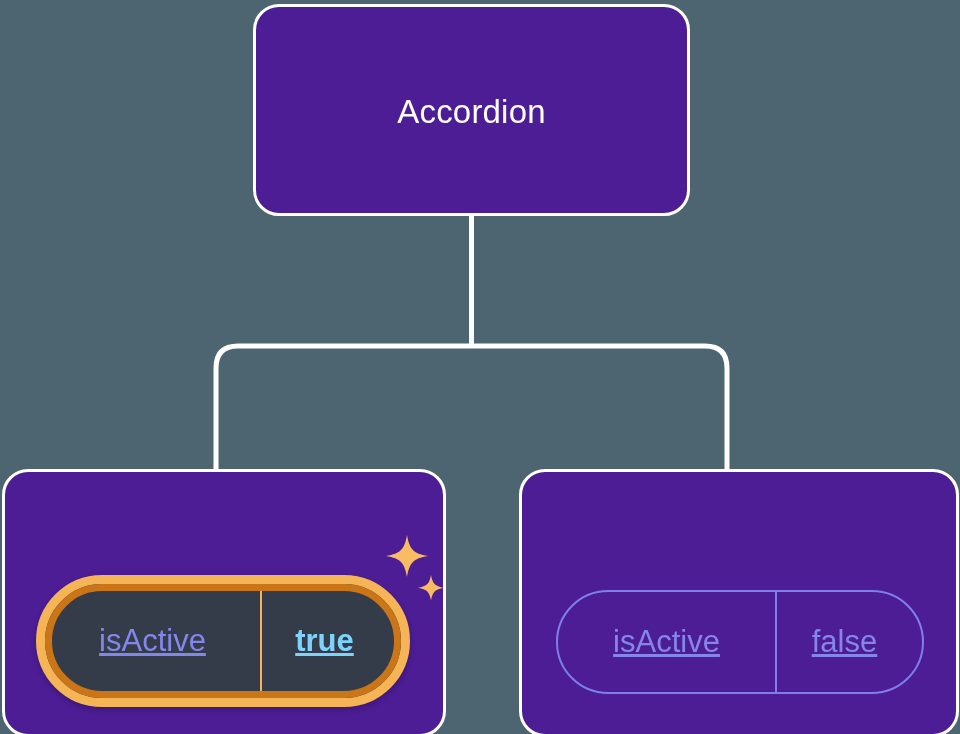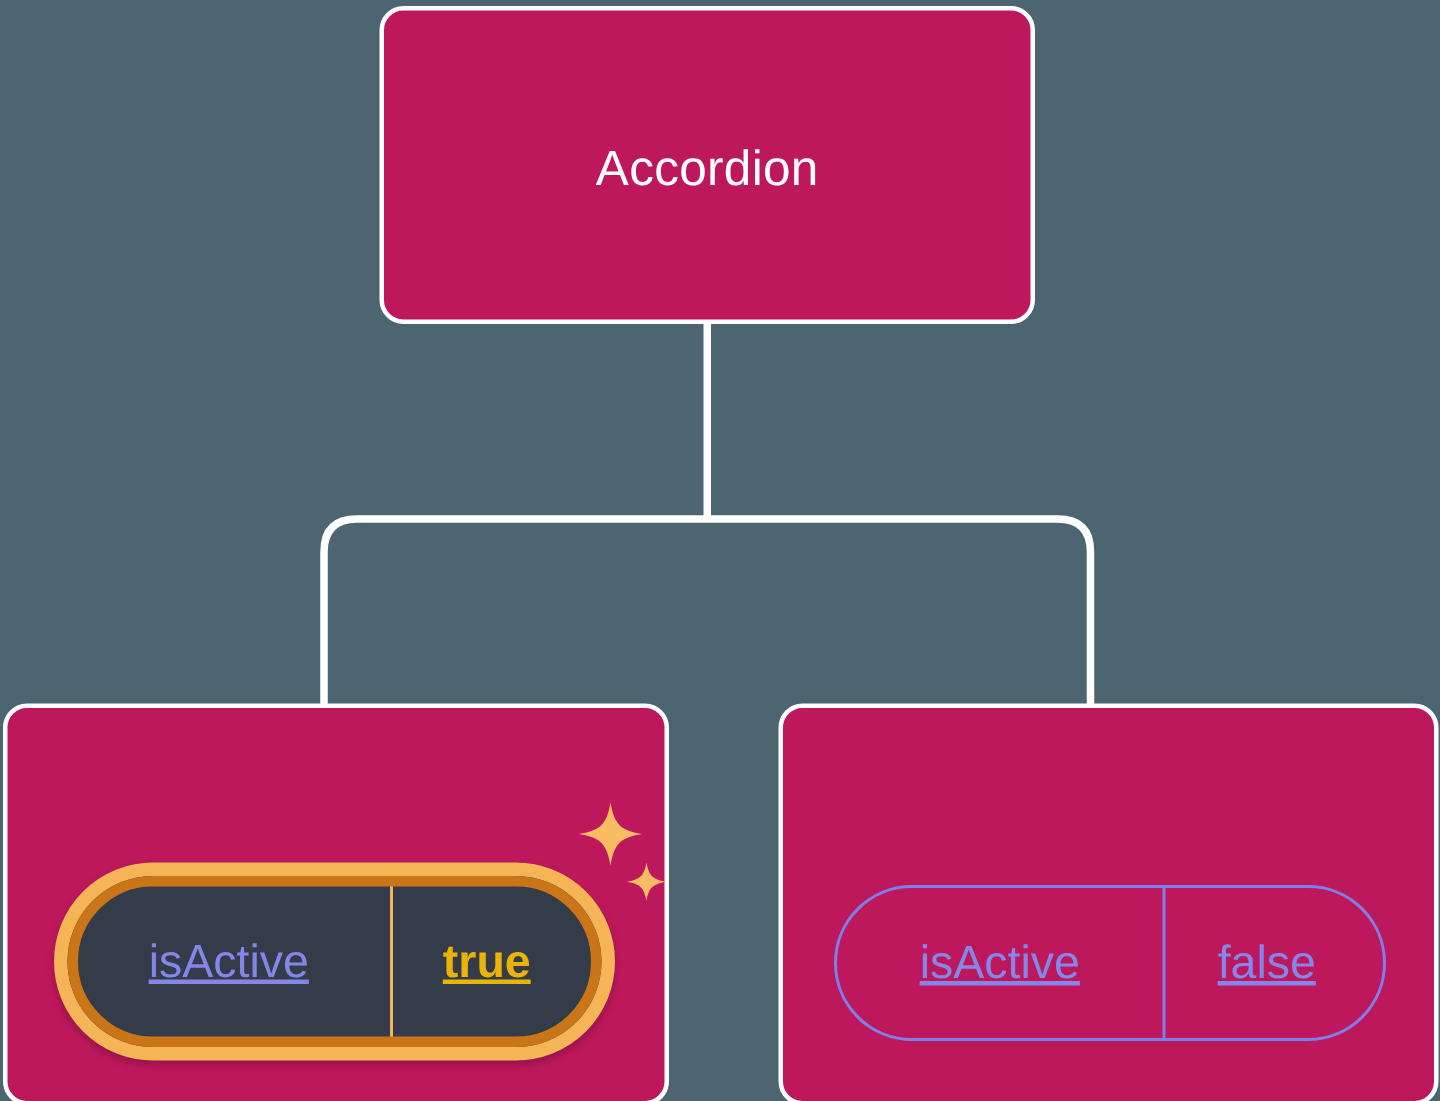--- a/index.html
+++ b/index.html
@@ -21,23 +21,23 @@
   #edges {
     position: absolute;
     left: 0; top: 0;
     width: 960px; height: 734px;
     pointer-events: none;
   }
 
   
   .node {
     position: absolute;
-    background: #be185d;
+    background: #4c1d95;
     border: 3px solid #ffffff;
-    border-radius: 16px;
+    border-radius: 26px;
     box-sizing: border-box;
     padding-left: 12px;
   }
 
   .node-title {
     position: absolute;
     left: 0;
     width: 100%;
     text-align: center;
     color: #ffffff;
@@ -117,21 +117,21 @@
   .pill.highlight .pill-cell {
     font-size: 31px;
   }
   .pill.highlight .pill-key {
     flex: 0 0 217px;
     border-right: 2px solid #f5b455;
     color: #8586ea;
   }
   .pill.highlight .pill-val {
     flex: 1 1 auto;
-    color: #eab308;
+    color: #7dd3fc;
     font-weight: bold;
     padding-right: 14px;
   }
 
   #pill-left {
     left: 36px;
     top: 575px;
     width: 374px;
     height: 132px;
   }

